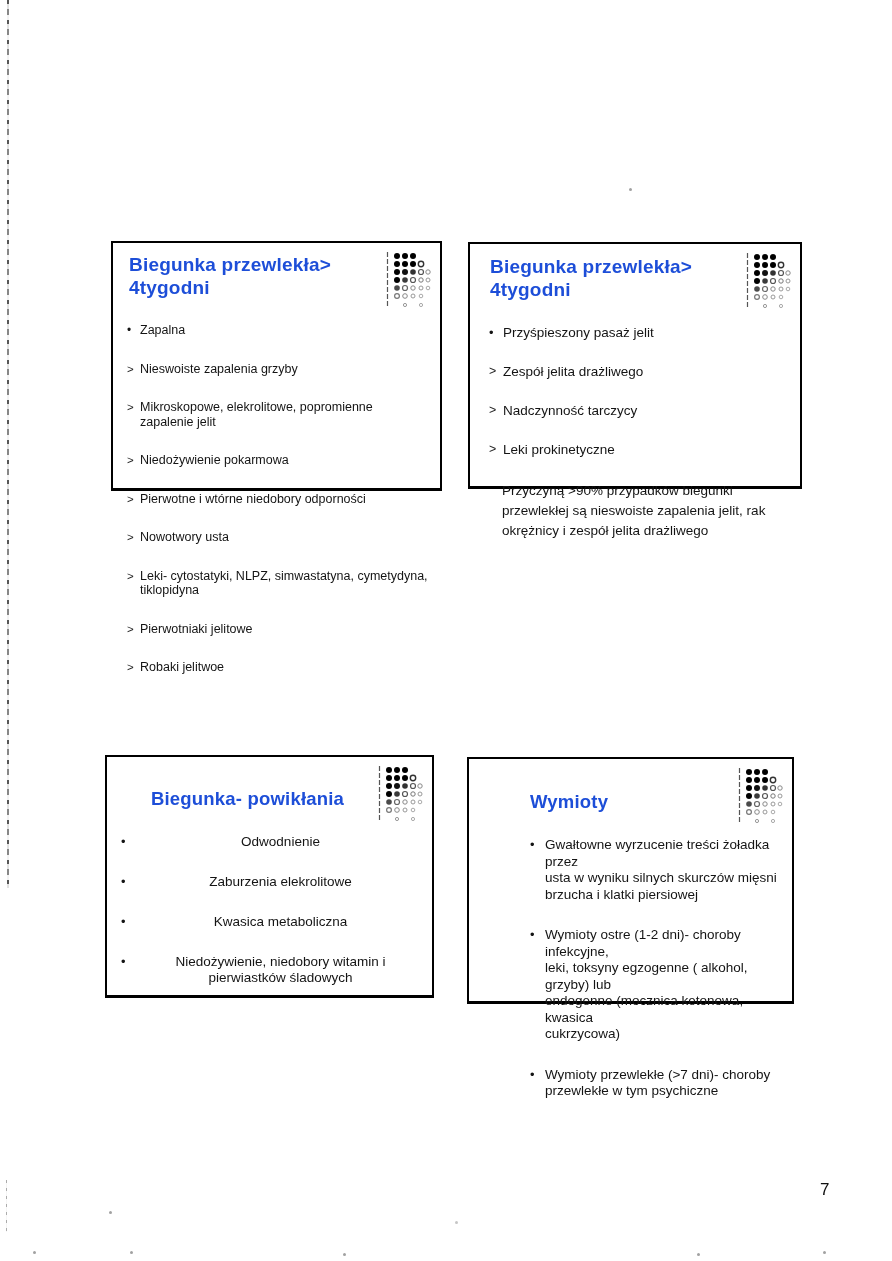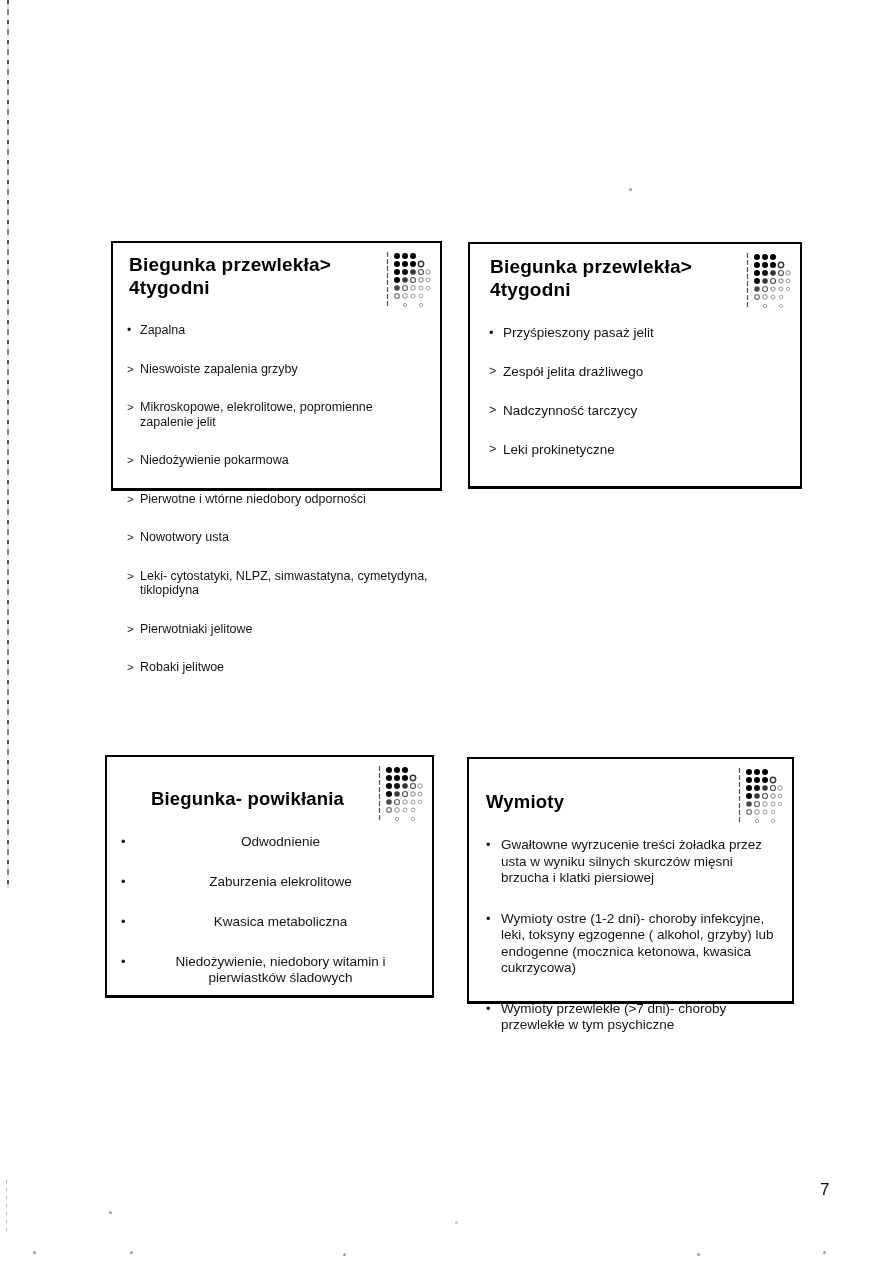--- a/index.html
+++ b/index.html
@@ -24,25 +24,25 @@
   .speck{position:absolute;background:#6f6f6f;width:3px;height:3px;border-radius:50%;opacity:.65;}
 
   
   .slide{
     position:absolute;background:#fff;box-sizing:border-box;
     border:2px solid #000;border-bottom-width:3px;
   }
   #slide1{left:111px;top:241px;width:331px;height:250px;}
   #slide2{left:468px;top:242px;width:334px;height:247px;}
   #slide3{left:105px;top:755px;width:329px;height:243px;text-align:center;}
-  #slide4{left:467px;top:757px;width:327px;height:247px;}
+  #slide4{left:467px;top:757px;width:327px;height:247px;padding-left:44px;}
 
   .slide h2{
     margin:0;font-weight:bold;font-size:19px;line-height:23px;
-    white-space:pre-line;letter-spacing:.2px;color:#000000;
+    white-space:pre-line;letter-spacing:.2px;color:#1d4ed8;
   }
   #slide1 h2{margin:10px 60px 0 16px;}
   #slide2 h2{margin:11px 60px 0 20px;}
   #slide3 h2{margin:30px 60px 0 16px;font-size:18.5px;}
   #slide4 h2{margin:31px 60px 0 17px;font-size:18.5px;}
 
   .logo{position:absolute;top:7px;right:6px;width:48px;height:62px;}
 
   ul.items{list-style:none;margin:0;padding:0;}
   li.item{position:relative;}
@@ -190,20 +190,25 @@
           <span class="txt">Zespół jelita drażliwego</span>
         </li>
         <li class="item b-chevron">
           <span class="bullet">&gt;</span>
           <span class="txt">Nadczynność tarczycy</span>
         </li>
         <li class="item b-chevron">
           <span class="bullet">&gt;</span>
           <span class="txt">Leki prokinetyczne</span>
         </li>
+        <li class="item b-none">
+          <span class="txt">Przyczyną &gt;90% przypadków biegunki
+przewlekłej są nieswoiste zapalenia jelit, rak
+okrężnicy i zespół jelita drażliwego</span>
+        </li>
       </ul>
   </div>
 
   <div class="slide" id="slide3">
     <h2>Biegunka- powikłania</h2>
     <svg class="logo" viewBox="0 0 48 62">
         <use href="#dotlogo"></use>
       </svg>
     <ul class="items">
         <li class="item b-dot">

